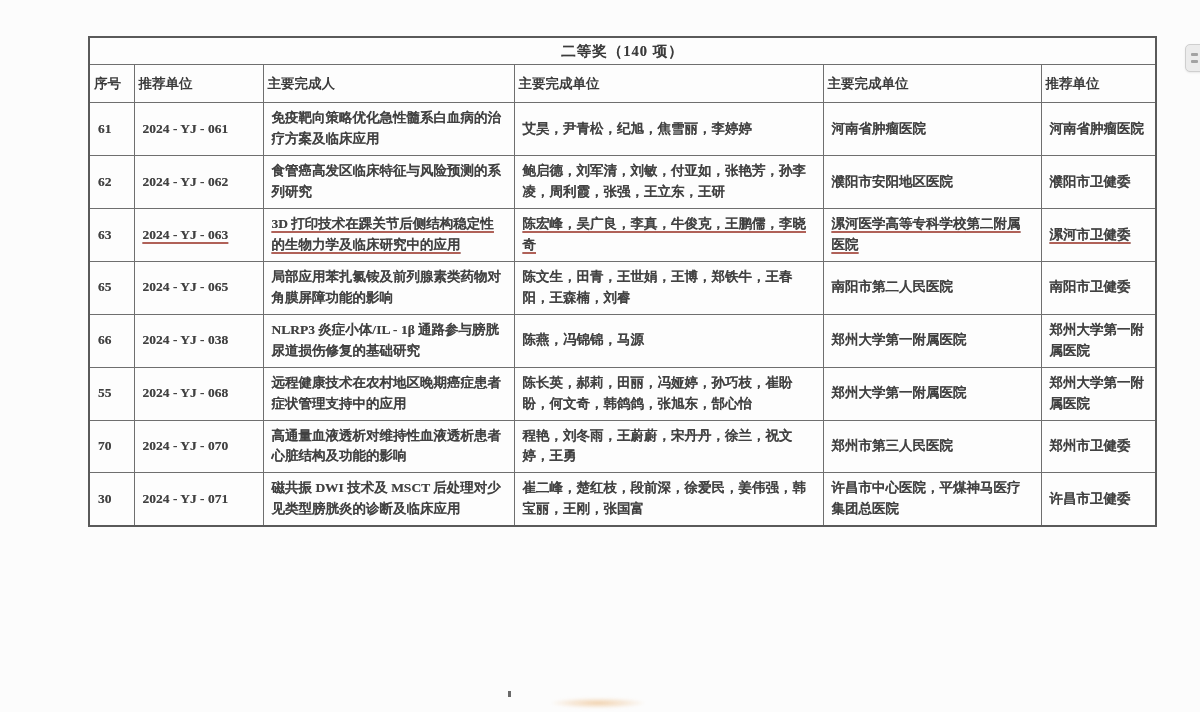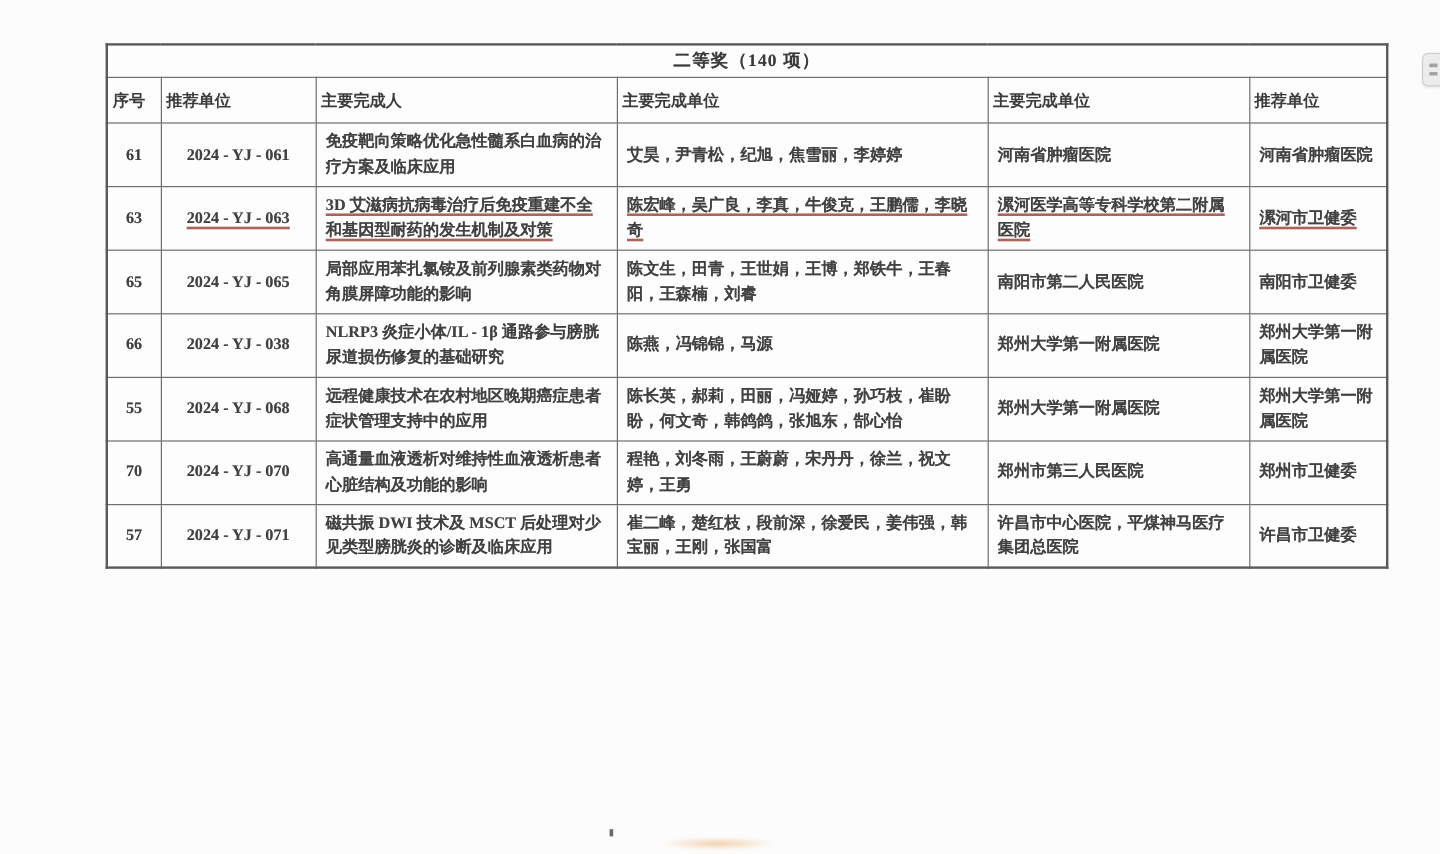--- a/index.html
+++ b/index.html
@@ -28,21 +28,21 @@
   }
   .header-tr th {
     height:38px; text-align:left; font-weight:700; font-size:13.5px;
     padding:2px 4px; color:#3b3b3b;
   }
   tbody td {
     font-size:13.5px; font-weight:600; line-height:1.55;
     padding:5px 8px; height:52px;
     text-shadow:0 0 0.5px rgba(70,70,70,0.55);
   }
-  td.c { text-align:center; }
+  td.c { text-align:left; }
   td.l { text-align:left; }
   td.u {
     text-decoration:underline;
     text-decoration-color:#b06158;
     text-decoration-thickness:1.5px;
     text-underline-offset:3px;
   }
   .float-widget {
     position:absolute; left:1185px; top:44px; width:26px; height:28px;
     background:#ececec; border:1px solid #cfcfcf; border-radius:5px;
@@ -92,23 +92,31 @@
           </tr>
       <tr>
             <td class="c">61</td>
             <td class="c">2024 - YJ - 061</td>
             <td class="l">免疫靶向策略优化急性髓系白血病的治疗方案及临床应用</td>
             <td class="l">艾昊，尹青松，纪旭，焦雪丽，李婷婷</td>
             <td class="l">河南省肿瘤医院</td>
             <td class="l">河南省肿瘤医院</td>
           </tr>
           <tr>
+            <td class="c">62</td>
+            <td class="c">2024 - YJ - 062</td>
+            <td class="l">食管癌高发区临床特征与风险预测的系列研究</td>
+            <td class="l">鲍启德，刘军清，刘敏，付亚如，张艳芳，孙李凌，周利霞，张强，王立东，王研</td>
+            <td class="l">濮阳市安阳地区医院</td>
+            <td class="l">濮阳市卫健委</td>
+          </tr>
+          <tr>
             <td class="c">63</td>
             <td class="c u">2024 - YJ - 063</td>
-            <td class="l u">3D 艾滋病抗病毒治疗后免疫重建不全和基因型耐药的发生机制及对策</td>
+            <td class="l u">3D 打印技术在踝关节后侧结构稳定性的生物力学及临床研究中的应用</td>
             <td class="l u">陈宏峰，吴广良，李真，牛俊克，王鹏儒，李晓奇</td>
             <td class="l u">漯河医学高等专科学校第二附属医院</td>
             <td class="l u">漯河市卫健委</td>
           </tr>
           <tr>
             <td class="c">65</td>
             <td class="c">2024 - YJ - 065</td>
             <td class="l">局部应用苯扎氯铵及前列腺素类药物对角膜屏障功能的影响</td>
             <td class="l">陈文生，田青，王世娟，王博，郑铁牛，王春阳，王森楠，刘睿</td>
             <td class="l">南阳市第二人民医院</td>
@@ -132,21 +140,21 @@
           </tr>
           <tr>
             <td class="c">70</td>
             <td class="c">2024 - YJ - 070</td>
             <td class="l">高通量血液透析对维持性血液透析患者心脏结构及功能的影响</td>
             <td class="l">程艳，刘冬雨，王蔚蔚，宋丹丹，徐兰，祝文婷，王勇</td>
             <td class="l">郑州市第三人民医院</td>
             <td class="l">郑州市卫健委</td>
           </tr>
           <tr>
-            <td class="c">57</td>
+            <td class="c">30</td>
             <td class="c">2024 - YJ - 071</td>
             <td class="l">磁共振 DWI 技术及 MSCT 后处理对少见类型膀胱炎的诊断及临床应用</td>
             <td class="l">崔二峰，楚红枝，段前深，徐爱民，姜伟强，韩宝丽，王刚，张国富</td>
             <td class="l">许昌市中心医院，平煤神马医疗集团总医院</td>
             <td class="l">许昌市卫健委</td>
           </tr>
         </tbody>
     </table>
   </div>
 

